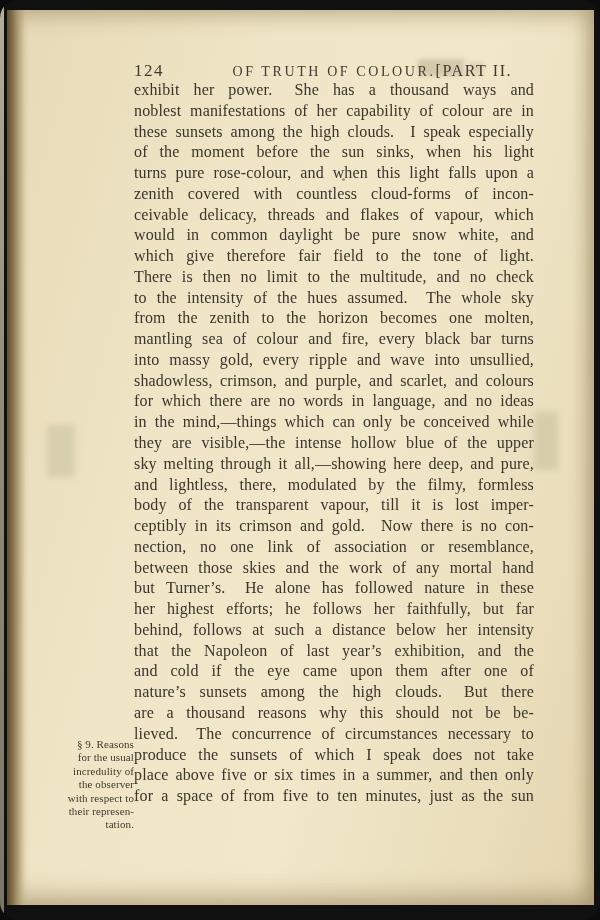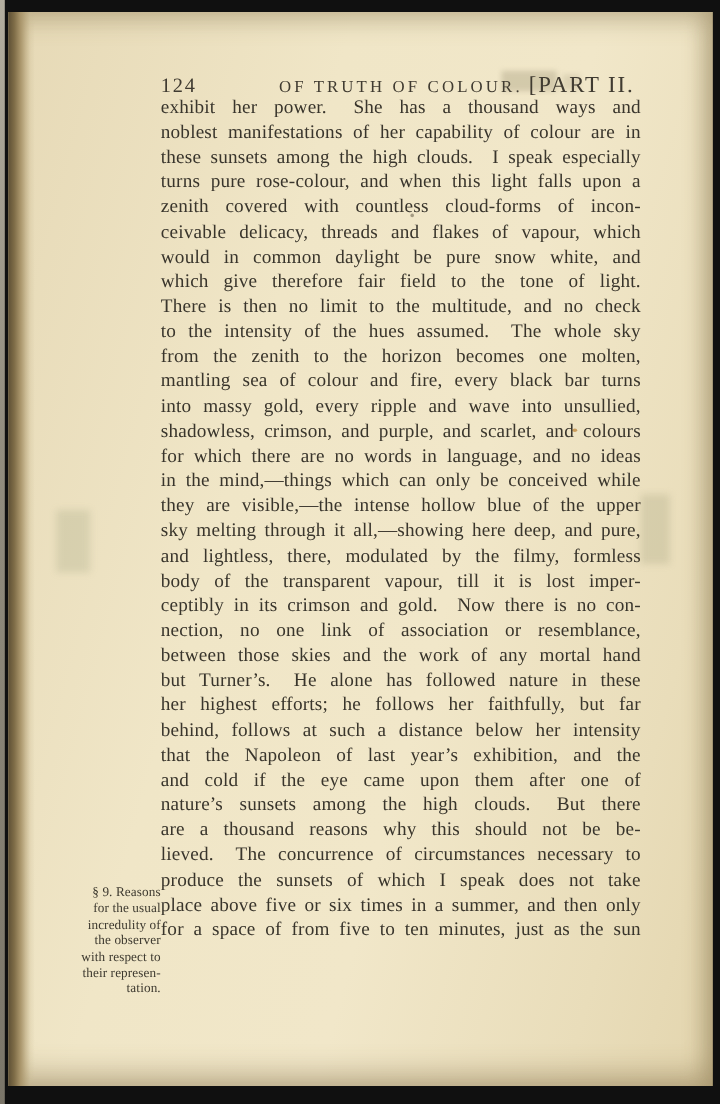--- a/index.html
+++ b/index.html
@@ -7,20 +7,21 @@
     padding: 0;
     background: #0c0c0c;
   }
   .scan {
     position: relative;
     width: 600px;
     height: 920px;
     background: #101010;
     overflow: hidden;
     font-family: "Liberation Serif", serif;
+    border-radius: 18px;
   }
   .edge-sliver {
     position: absolute;
     left: 0; top: 0;
     width: 4px; height: 920px;
     background: linear-gradient(180deg, #cfc9b8, #a9a392 40%, #8d8778);
     opacity: .85;
   }
   .paper {
     position: absolute;
@@ -61,23 +62,23 @@
     text-align: left;
   }
   .running-title {
     font-size: 14px;
     letter-spacing: 2.6px;
     text-align: center;
     white-space: nowrap;
   }
   .part-label {
     flex: 1;
-    font-size: 19px;
+    font-size: 16px;
     letter-spacing: 1.6px;
-    text-align: center;
+    text-align: left;
     white-space: nowrap;
   }
   .body-text {
     position: absolute;
     left: 127px; top: 70px;
     width: 400px;
     color: #39352c;
     font-size: 16px;
   }
   .body-line {
@@ -147,20 +148,21 @@
         <div class="margin-note-line">the observer</div>
         <div class="margin-note-line">with respect to</div>
         <div class="margin-note-line">their represen-</div>
         <div class="margin-note-line">tation.</div>
       </div>
 
     <div class="body-text" id="body-text">
         <div class="body-line">exhibit her power.  She has a thousand ways and</div>
         <div class="body-line">noblest manifestations of her capability of colour are in</div>
         <div class="body-line">these sunsets among the high clouds.  I speak especially</div>
+        <div class="body-line">of the moment before the sun sinks, when his light</div>
         <div class="body-line">turns pure rose-colour, and when this light falls upon a</div>
         <div class="body-line">zenith covered with countless cloud-forms of incon-</div>
         <div class="body-line">ceivable delicacy, threads and flakes of vapour, which</div>
         <div class="body-line">would in common daylight be pure snow white, and</div>
         <div class="body-line">which give therefore fair field to the tone of light.</div>
         <div class="body-line">There is then no limit to the multitude, and no check</div>
         <div class="body-line">to the intensity of the hues assumed.  The whole sky</div>
         <div class="body-line">from the zenith to the horizon becomes one molten,</div>
         <div class="body-line">mantling sea of colour and fire, every black bar turns</div>
         <div class="body-line">into massy gold, every ripple and wave into unsullied,</div>

